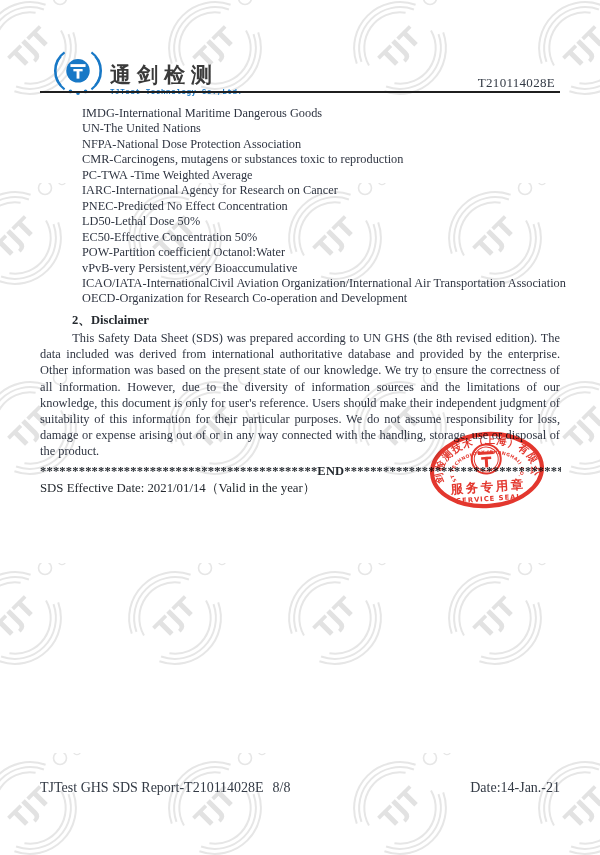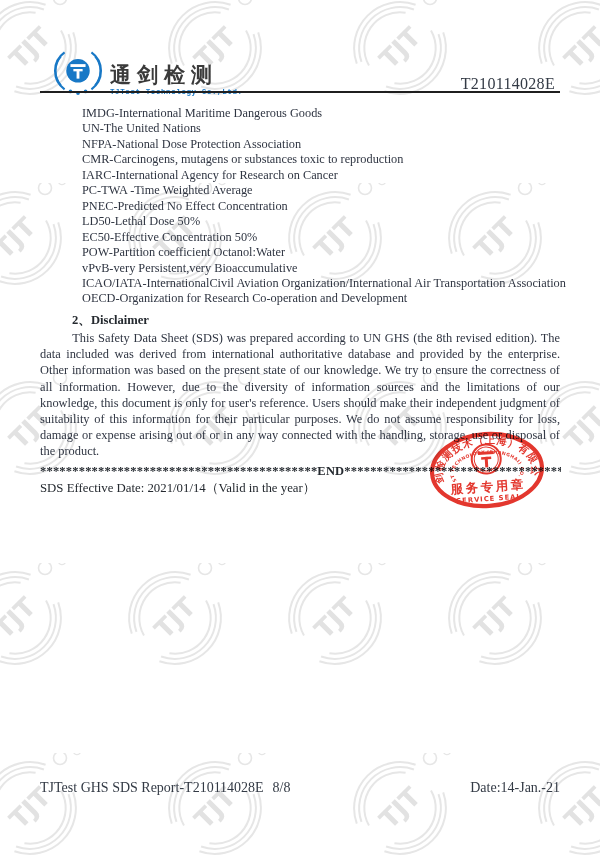--- a/index.html
+++ b/index.html
@@ -18,21 +18,21 @@
   .logo-texts{margin-left:6px;padding-top:6px;}
   .logo-cn{
     font-family:"DejaVu Sans", sans-serif;font-weight:bold;font-size:21px;
     color:#3a3a3a;letter-spacing:6px;line-height:22px;white-space:nowrap;
   }
   .logo-en{
     font-family:Liberation Mono, monospace;font-weight:bold;font-size:7.5px;
     color:#1878c6;letter-spacing:0.6px;margin-top:2px;white-space:nowrap;
   }
   .doc-code{
-    position:absolute;right:45px;top:75px;font-size:16px;color:#333a45;
+    position:absolute;right:45px;top:75px;font-size:13px;color:#333a45;
     letter-spacing:0.3px;
   }
   .header-rule{
     position:absolute;left:40px;top:91px;width:520px;height:2px;background:#1f1f1f;
   }
   
   .content{position:absolute;left:40px;top:106px;width:520px;z-index:2;}
   .abbr-list{margin:0;padding:0;list-style:none;margin-left:42px;}
   .abbr-list .abbr-line{
     font-size:12.3px;line-height:15.45px;white-space:nowrap;color:#2f3542;
@@ -405,22 +405,22 @@
     <div class="doc-code">T210114028E</div>
     <div class="header-rule"></div>
   </div>
 
   <div class="content">
     <ul class="abbr-list" id="abbr-list">
         <li class="abbr-line">IMDG-International Maritime Dangerous Goods</li>
         <li class="abbr-line">UN-The United Nations</li>
         <li class="abbr-line">NFPA-National Dose Protection Association</li>
         <li class="abbr-line">CMR-Carcinogens, mutagens or substances toxic to reproduction</li>
+        <li class="abbr-line">PC-TWA -Time Weighted Average</li>
         <li class="abbr-line">IARC-International Agency for Research on Cancer</li>
-        <li class="abbr-line">PC-TWA -Time Weighted Average</li>
         <li class="abbr-line">PNEC-Predicted No Effect Concentration</li>
         <li class="abbr-line">LD50-Lethal Dose 50%</li>
         <li class="abbr-line">EC50-Effective Concentration 50%</li>
         <li class="abbr-line">POW-Partition coefficient Octanol:Water</li>
         <li class="abbr-line">vPvB-very Persistent,very Bioaccumulative</li>
         <li class="abbr-line">ICAO/IATA-InternationalCivil Aviation Organization/International Air Transportation Association</li>
         <li class="abbr-line">OECD-Organization for Research Co-operation and Development</li>
       </ul>
     <div class="disc-heading">2、Disclaimer</div>
     <div class="disc-body">This Safety Data Sheet (SDS) was prepared according to UN GHS (the 8th revised edition). The data included was derived from international authoritative database and provided by the enterprise. Other information was based on the present state of our knowledge. We try to ensure the correctness of all information. However, due to the diversity of information sources and the limitations of our knowledge, this document is only for user's reference. Users should make their independent judgment of suitability of this information for their particular purposes. We do not assume responsibility for loss, damage or expense arising out of or in any way connected with the handling, storage, use or disposal of the product.</div>

